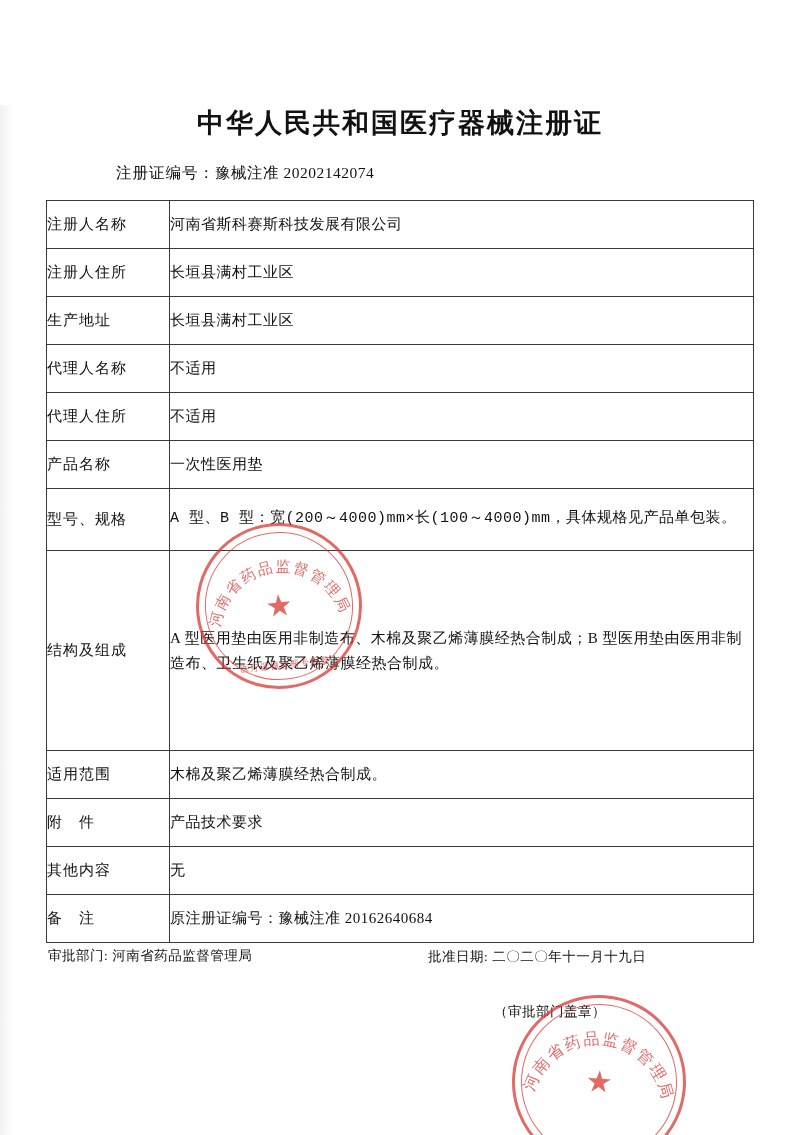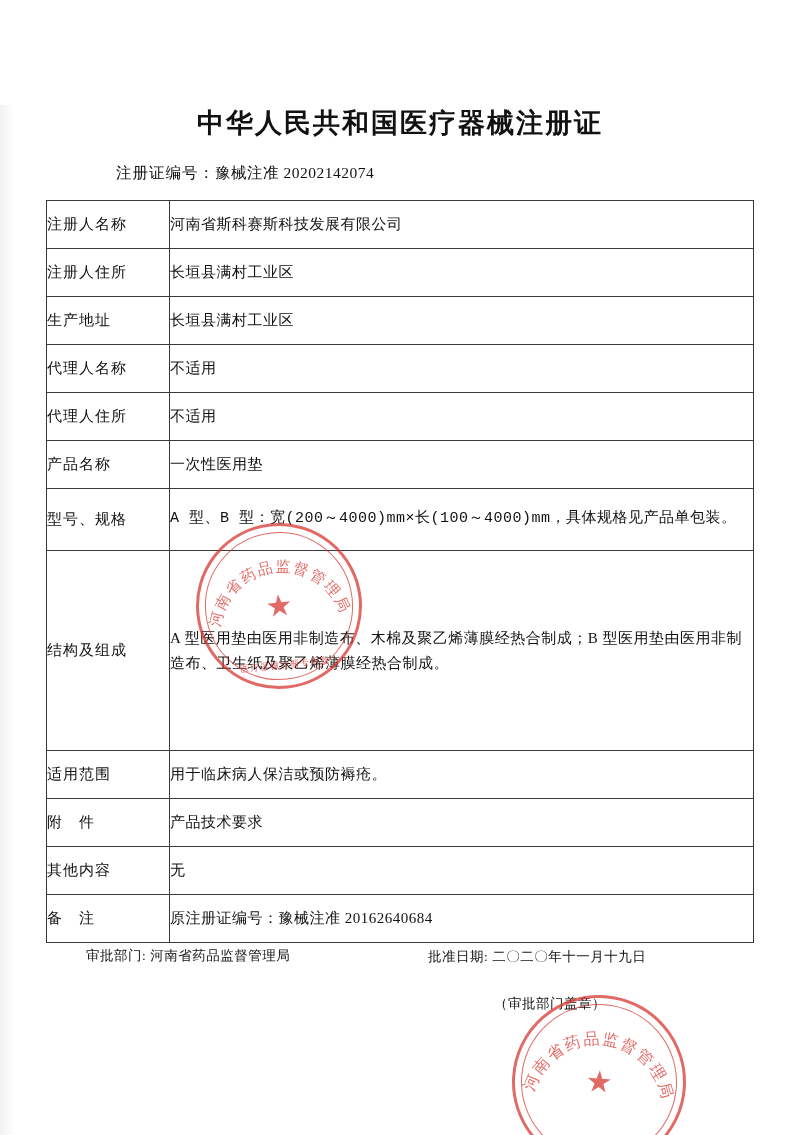--- a/index.html
+++ b/index.html
@@ -78,33 +78,32 @@
     margin: 4px auto 0 auto;
     font-size: 13.5px;
     color: #111;
     height: 70px;
   }
   .footer-left {
     position: absolute;
     left: 2px;
     top: 0;
     letter-spacing: 0.5px;
-    margin-left: 38px;
   }
   .footer-right {
     position: absolute;
     left: 382px;
     top: 0;
     letter-spacing: 0.5px;
     line-height: 1.55;
   }
   .footer-seal-note {
     position: absolute;
     left: 448px;
-    top: 48px;
+    top: 56px;
     letter-spacing: 0.5px;
   }
   
   .seal {
     position: absolute;
     border-radius: 50%;
     border: 3px solid #d7322c;
     color: #d7322c;
     opacity: 0.72;
     pointer-events: none;
@@ -205,21 +204,21 @@
       <tr class="row-h-spec">
         <td class="label-cell">型号、规格</td>
         <td class="value-cell value-multiline">A 型、B 型：宽(200～4000)mm×长(100～4000)mm，具体规格见产品单包装。</td>
       </tr>
       <tr class="row-h-struct">
         <td class="label-cell">结构及组成</td>
         <td class="value-cell value-multiline">A 型医用垫由医用非制造布、木棉及聚乙烯薄膜经热合制成；B 型医用垫由医用非制造布、卫生纸及聚乙烯薄膜经热合制成。</td>
       </tr>
       <tr class="row-h-normal">
         <td class="label-cell">适用范围</td>
-        <td class="value-cell">用于临床病人保洁或预防褥疮。</td>
+        <td class="value-cell">木棉及聚乙烯薄膜经热合制成。</td>
       </tr>
       <tr class="row-h-normal">
         <td class="label-cell">附　件</td>
         <td class="value-cell">产品技术要求</td>
       </tr>
       <tr class="row-h-normal">
         <td class="label-cell">其他内容</td>
         <td class="value-cell">无</td>
       </tr>
       <tr class="row-h-normal">

